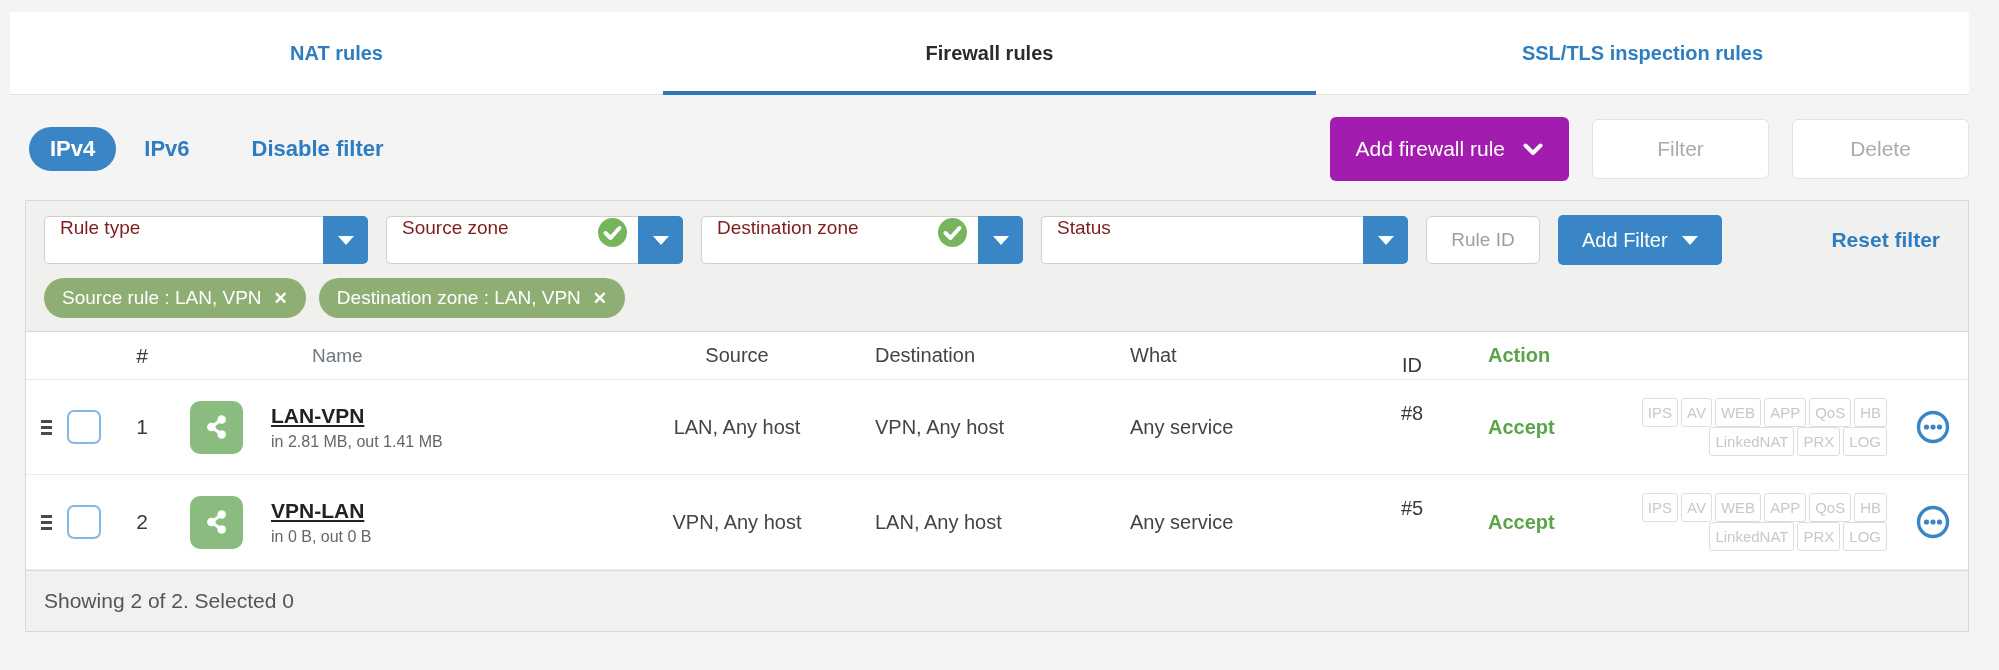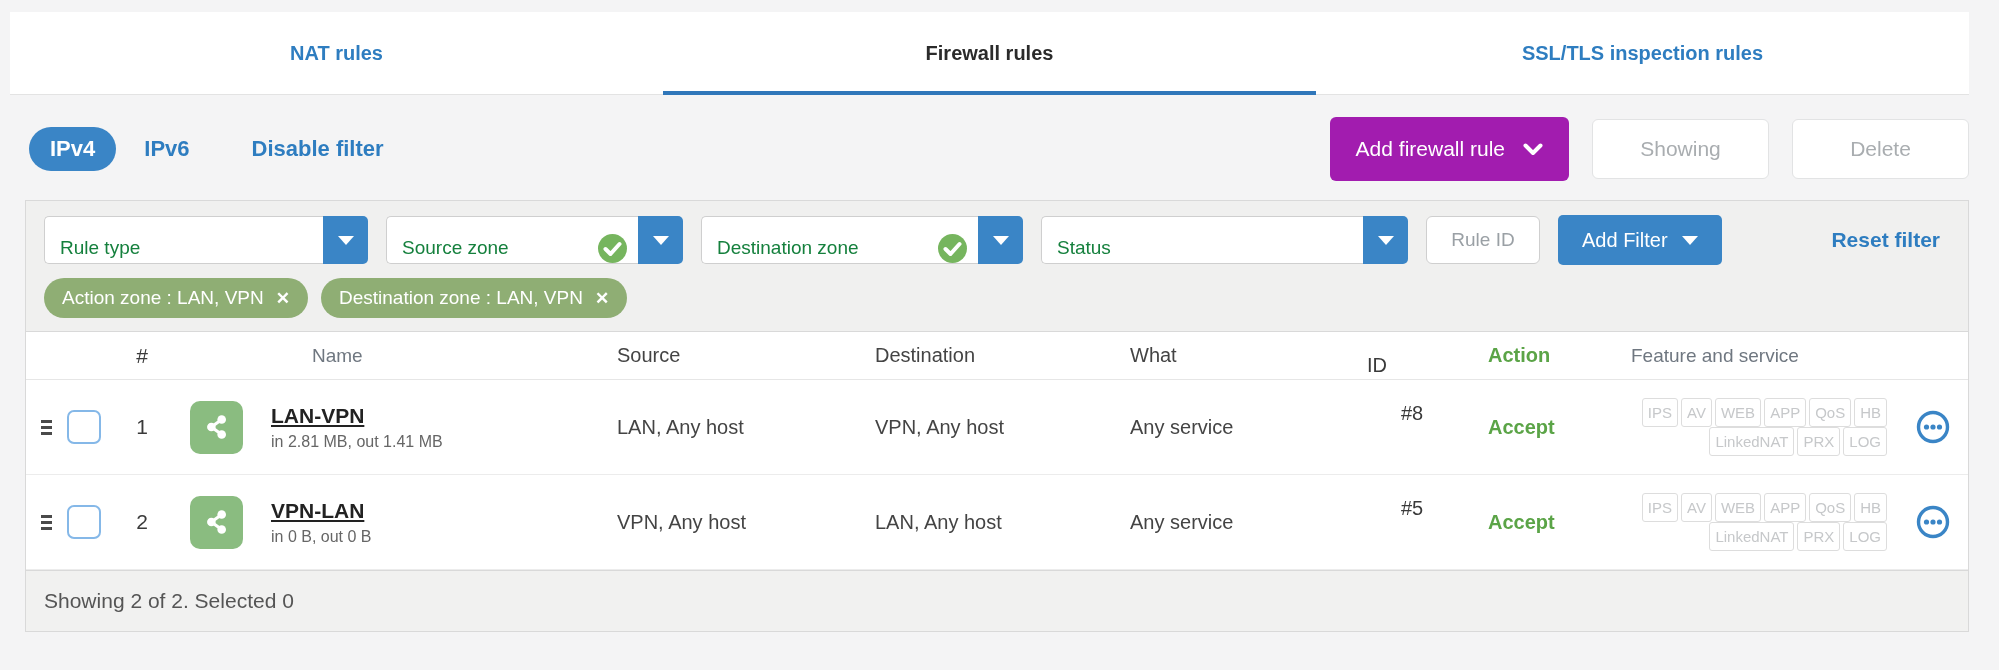--- a/index.html
+++ b/index.html
@@ -75,23 +75,23 @@
   .filter-area {
     background:#f0f0ef;
     padding:14px 18px 13px 18px;
     border-bottom:1px solid #d9d9d9;
   }
   .filter-row { display:flex; align-items:center; }
   .combo { display:flex; height:48px; margin-right:18px; cursor:pointer; }
   .combo-field {
     background:#fff; border:1px solid #cfcfcf; border-right:none;
     border-radius:5px 0 0 5px;
-    display:flex; align-items:center;
-    padding:16px 10px 0 15px;
-    font-size:19px; color:#15803d;
+    display:flex; align-items:flex-start;
+    padding:0 10px 0 15px;
+    font-size:19px; color:#7f1d1d;
   }
   .combo-field .label { flex:1; }
   .combo-btn {
     width:45px; background:#3a85c6; border-radius:0 5px 5px 0;
     display:flex; align-items:center; justify-content:center;
   }
   .tri-down {
     width:0; height:0;
     border-left:8px solid transparent; border-right:8px solid transparent;
     border-top:9px solid #fff;
@@ -137,21 +137,21 @@
   .thead {
     height:48px;
     border-bottom:1px solid #e6e6e6;
     font-size:19px; color:#6f7780;
   }
   .thead .c-num { text-align:center; }
   .thead .c-name { padding-left:140px; }
   .thead .c-source { padding-left:30px; }
   .thead .c-dest { padding-left:18px; }
   .thead .c-what { padding-left:13px; }
-  .thead .c-id { text-align:left; }
+  .thead .c-id { text-align:center; }
   .thead .c-action { padding-left:31px; }
   .thead .c-feature { padding-left:34px; }
 
   .trow { min-height:95px; border-bottom:1px solid #ececec; }
   .c-handle { display:flex; flex-direction:column; align-items:flex-end; gap:3px; padding-right:4px; cursor:grab; }
   .c-handle i { display:block; width:11px; height:3px; background:#4a4a4a; }
   .c-check { display:flex; justify-content:center; }
   .checkbox {
     width:34px; height:34px; background:#fff;
     border:2px solid #85b8e8; border-radius:7px; cursor:pointer;
@@ -162,21 +162,21 @@
     width:53px; height:53px; border-radius:10px;
     background:#8abc80; flex:none;
     display:flex; align-items:center; justify-content:center;
     cursor:pointer;
   }
   .name-block .rule-name {
     font-size:21px; font-weight:bold; color:#222;
     text-decoration:underline; cursor:pointer; display:inline-block;
   }
   .name-block .traffic { font-size:16px; color:#666; margin-top:5px; }
-  .c-source { padding-left:30px; font-size:20px; color:#444; }
+  .c-source { padding-left:30px; font-size:20px; color:#444;text-align:center; }
   .c-dest { padding-left:18px; font-size:20px; color:#444; }
   .c-what { padding-left:13px; font-size:20px; color:#444; }
   .c-id { text-align:center; font-size:20px; color:#3a3a3a; align-self:start; padding-top:22px; }
   .c-action { padding-left:31px; font-size:20px; font-weight:bold; color:#5ba447; }
   .c-feature { text-align:right; padding-right:10px; }
   .badge-line { line-height:27px; white-space:nowrap; }
   .badge {
     display:inline-block; margin-left:3px;
     border:1.5px solid #ddd; border-radius:3px;
     color:#c6c8ca; font-size:15px;
@@ -209,21 +209,21 @@
   <div class="link-strong disable-filter">Disable filter</div>
   <div class="spacer"></div>
   <button class="btn-primary">
     <span>Add firewall rule</span>
     <span style="display:flex;">
       <svg width="20" height="13" viewBox="0 0 20 13">
         <polyline points="2.5,2.5 10,10 17.5,2.5" fill="none" stroke="#fff" stroke-width="4" stroke-linecap="round" stroke-linejoin="round"></polyline>
       </svg>
     </span>
   </button>
-  <button class="btn-ghost">Showing</button>
+  <button class="btn-ghost">Filter</button>
   <button class="btn-ghost">Delete</button>
 </div>
 
 <div class="panel">
 
   <div class="filter-area">
     <div class="filter-row">
 
       <div class="combo w1">
         <div class="combo-field">
@@ -278,41 +278,40 @@
       <button class="btn-filter">
         <span>Add Filter</span>
         <span class="tri-down"></span>
       </button>
 
       <div class="link-strong reset-filter">Reset filter</div>
     </div>
 
     <div class="chips-row">
       <div class="chip">
-        <span>Action zone : LAN, VPN</span>
+        <span>Source rule : LAN, VPN</span>
         <span class="x">✕</span>
       </div>
       <div class="chip">
         <span>Destination zone : LAN, VPN</span>
         <span class="x">✕</span>
       </div>
     </div>
   </div>
 
   <div class="grid thead">
     <div></div>
     <div></div>
     <div class="c-num">#</div>
     <div class="c-name">Name</div>
     <div class="c-source">Source</div>
     <div class="c-dest">Destination</div>
     <div class="c-what">What</div>
     <div class="c-id">ID</div>
     <div class="c-action">Action</div>
-    <div class="c-feature" style="text-align:left;">Feature and service</div>
     <div></div>
   </div>
 
   <div class="grid trow">
     <div class="c-handle">
         <i></i>
         <i></i>
         <i></i>
       </div>
     <div class="c-check">

